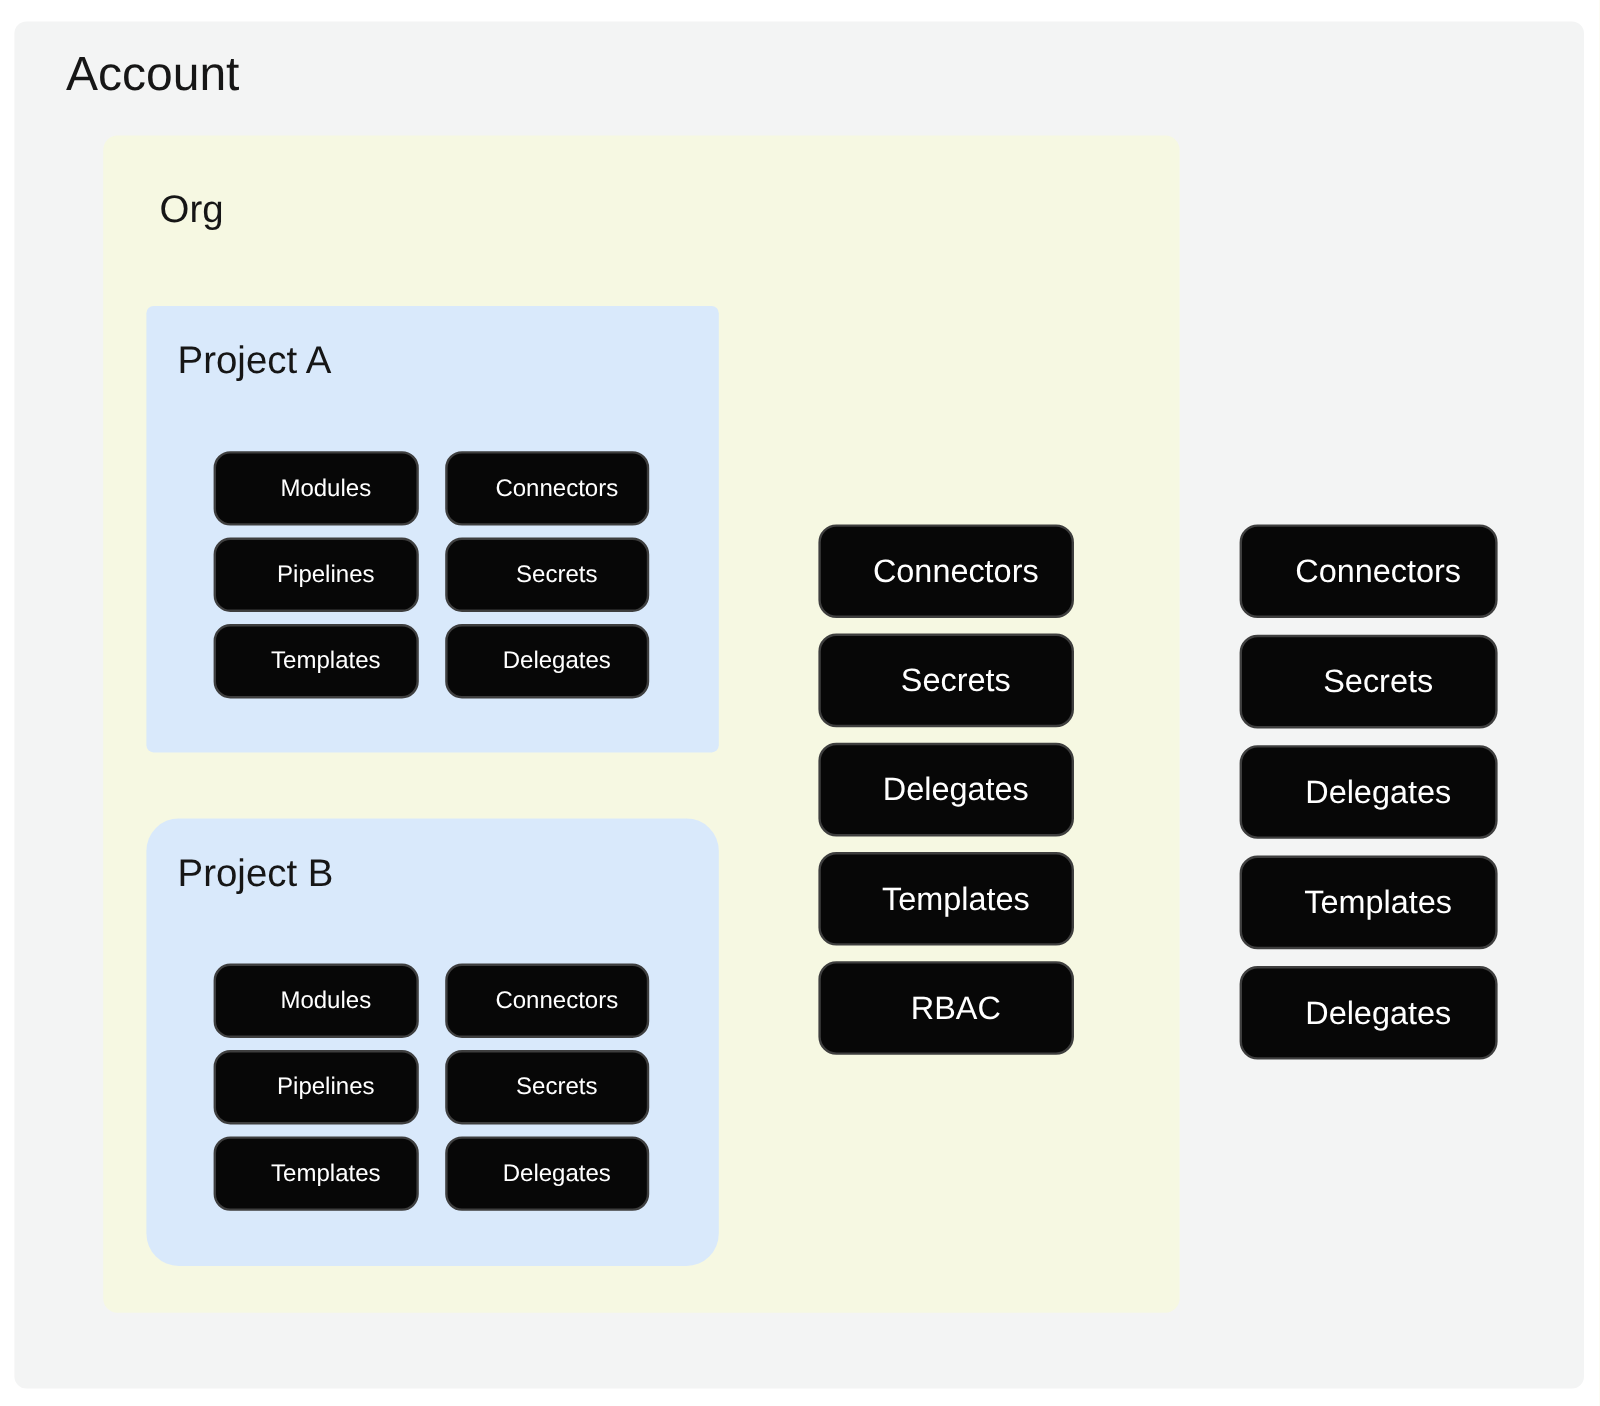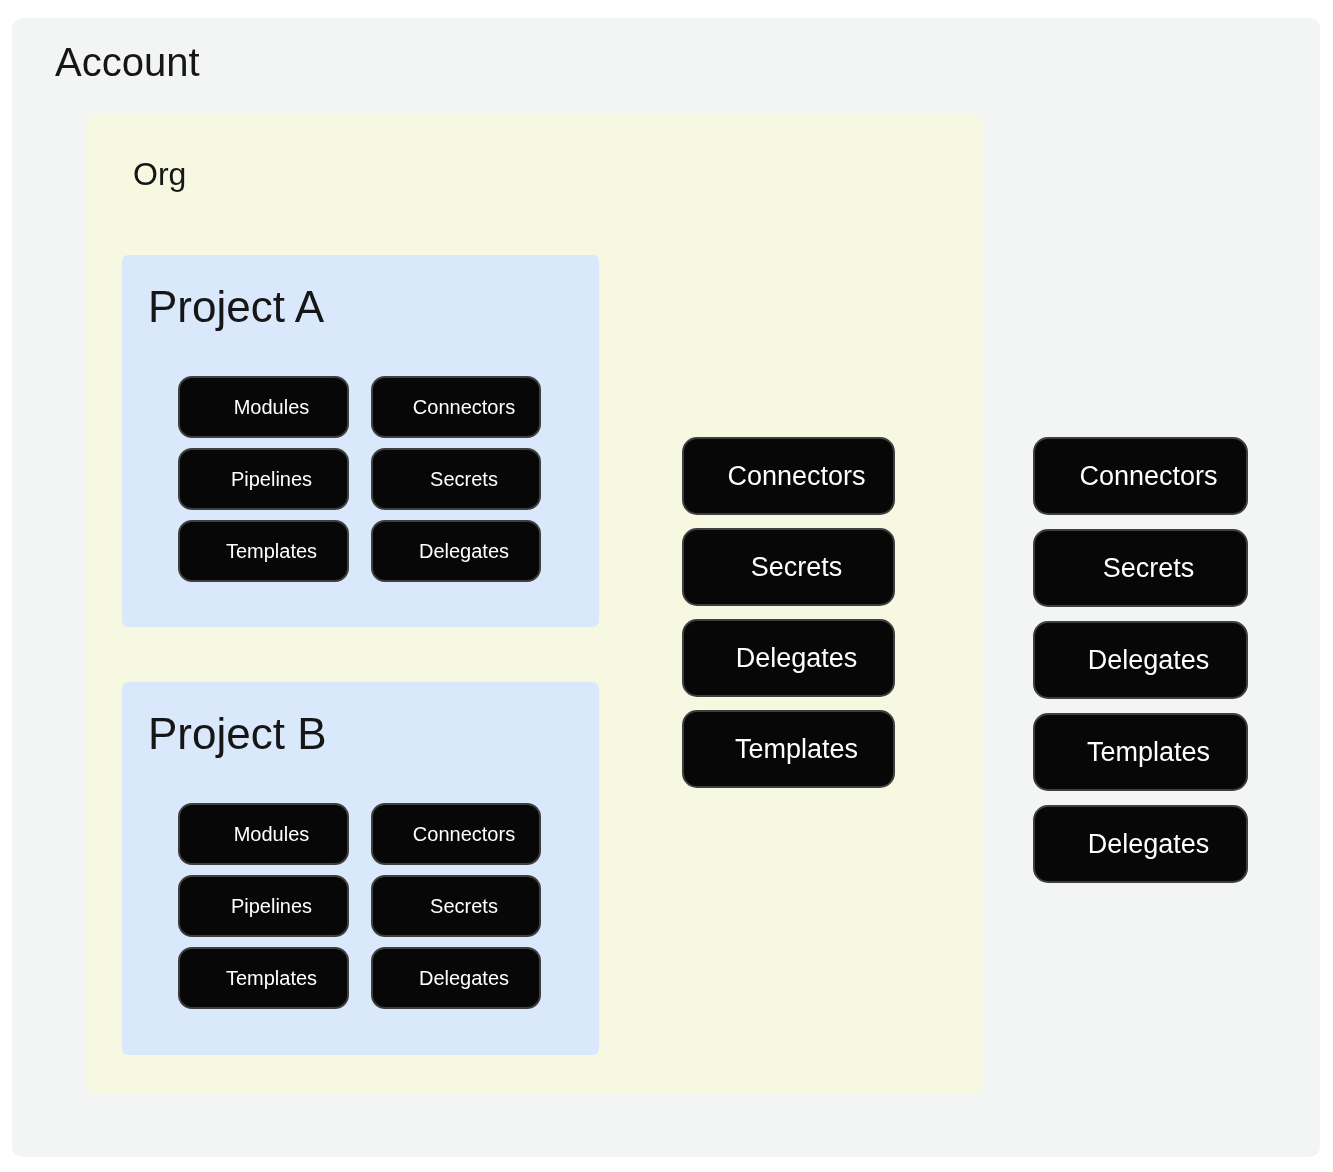--- a/index.html
+++ b/index.html
@@ -38,24 +38,24 @@
   .org-title{
     position:absolute;left:47px;top:42px;
     font-size:32px;line-height:1.2;color:var(--title-text);
   }
 
   .project-box{
     position:absolute;left:36px;width:477px;
     background:var(--project-bg);border-radius:6px;
   }
   .project-a{top:142px;height:372px;}
-  .project-b{top:569px;height:373px;}
+  .project-b{top:569px;height:373px;border-radius:27px;}
   .project-title{
     position:absolute;left:26px;top:26px;
-    font-size:44px;line-height:1.2;color:var(--title-text);
+    font-size:32px;line-height:1.2;color:var(--title-text);
   }
   .project-grid{
     position:absolute;left:56px;top:121px;
     display:grid;
     grid-template-columns:171px 170px;
     grid-auto-rows:62px;
     column-gap:22px;row-gap:10px;
   }
 
   .pill{
@@ -112,20 +112,21 @@
           <div class="pill pill-sm">Templates</div>
           <div class="pill pill-sm">Delegates</div>
         </div>
       </div>
 
       <div class="org-column">
         <div class="pill pill-lg">Connectors</div>
         <div class="pill pill-lg">Secrets</div>
         <div class="pill pill-lg">Delegates</div>
         <div class="pill pill-lg">Templates</div>
+        <div class="pill pill-lg">RBAC</div>
       </div>
     </div>
 
     <div class="account-column">
       <div class="pill pill-lg">Connectors</div>
       <div class="pill pill-lg">Secrets</div>
       <div class="pill pill-lg">Delegates</div>
       <div class="pill pill-lg">Templates</div>
       <div class="pill pill-lg">Delegates</div>
     </div>

